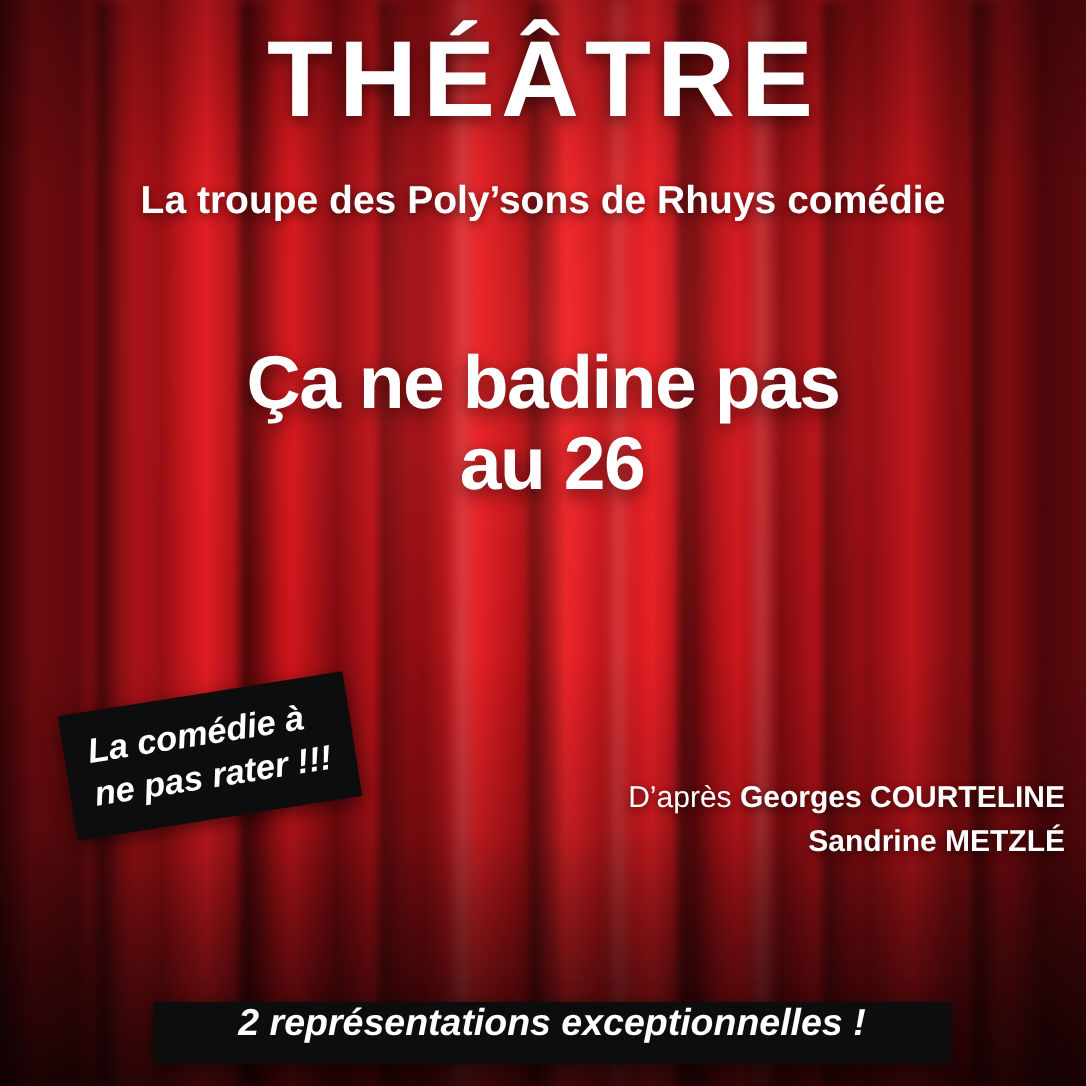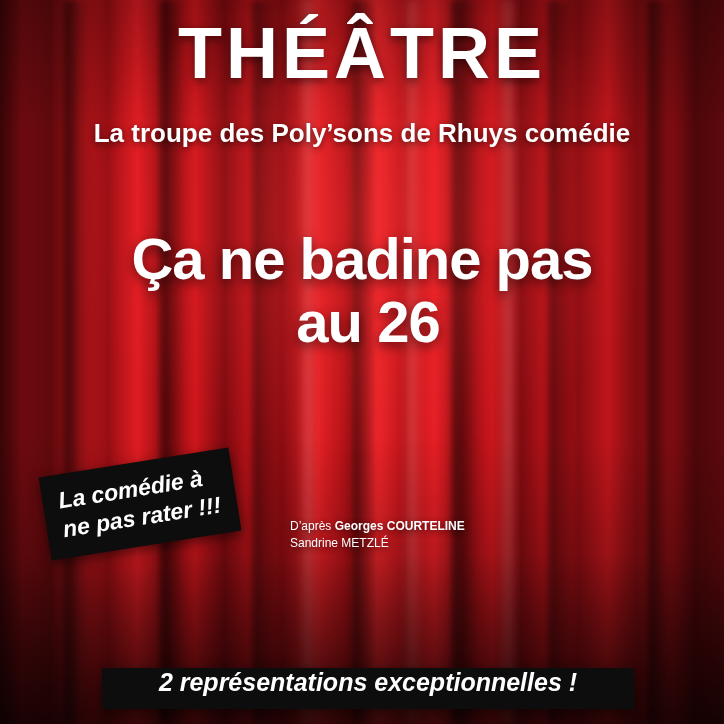--- a/index.html
+++ b/index.html
@@ -119,21 +119,21 @@
     text-shadow: 0 2px 7px rgba(0,0,0,0.6);
   }
 
   .show-title {
     position: absolute;
     top: 228px;
     left: 0;
     right: 0;
     text-align: center;
     color: #ffffff;
-    font-size: 58px;
+    font-size: 50px;
     font-weight: bold;
     line-height: 1.08;
     letter-spacing: -1px;
     text-shadow: 0 4px 12px rgba(0,0,0,0.55);
   }
   .show-title .line2 {
     display: block;
     padding-left: 12px;
   }
 
@@ -151,34 +151,34 @@
     font-style: italic;
     line-height: 1.25;
     box-shadow: 0 4px 12px rgba(0,0,0,0.5);
   }
 
   .credits {
     position: absolute;
     right: 14px;
     top: 518px;
     width: 420px;
-    text-align: left;
-    color: #ffffff;
-    font-size: 12px;
+    text-align: right;
+    color: #ffffff;
+    font-size: 20px;
     line-height: 1.45;
     text-shadow: 0 2px 6px rgba(0,0,0,0.6);
   }
   .credits .author-line .strong {
     font-weight: bold;
   }
   .credits .author-line .caps {
     font-weight: bold;
   }
   .credits .director {
-    font-weight: normal;
+    font-weight: bold;
   }
 
   .banner {
     position: absolute;
     left: 102px;
     top: 668px;
     width: 520px;
     background: #0d0d0d;
     color: #ffffff;
     text-align: center;

